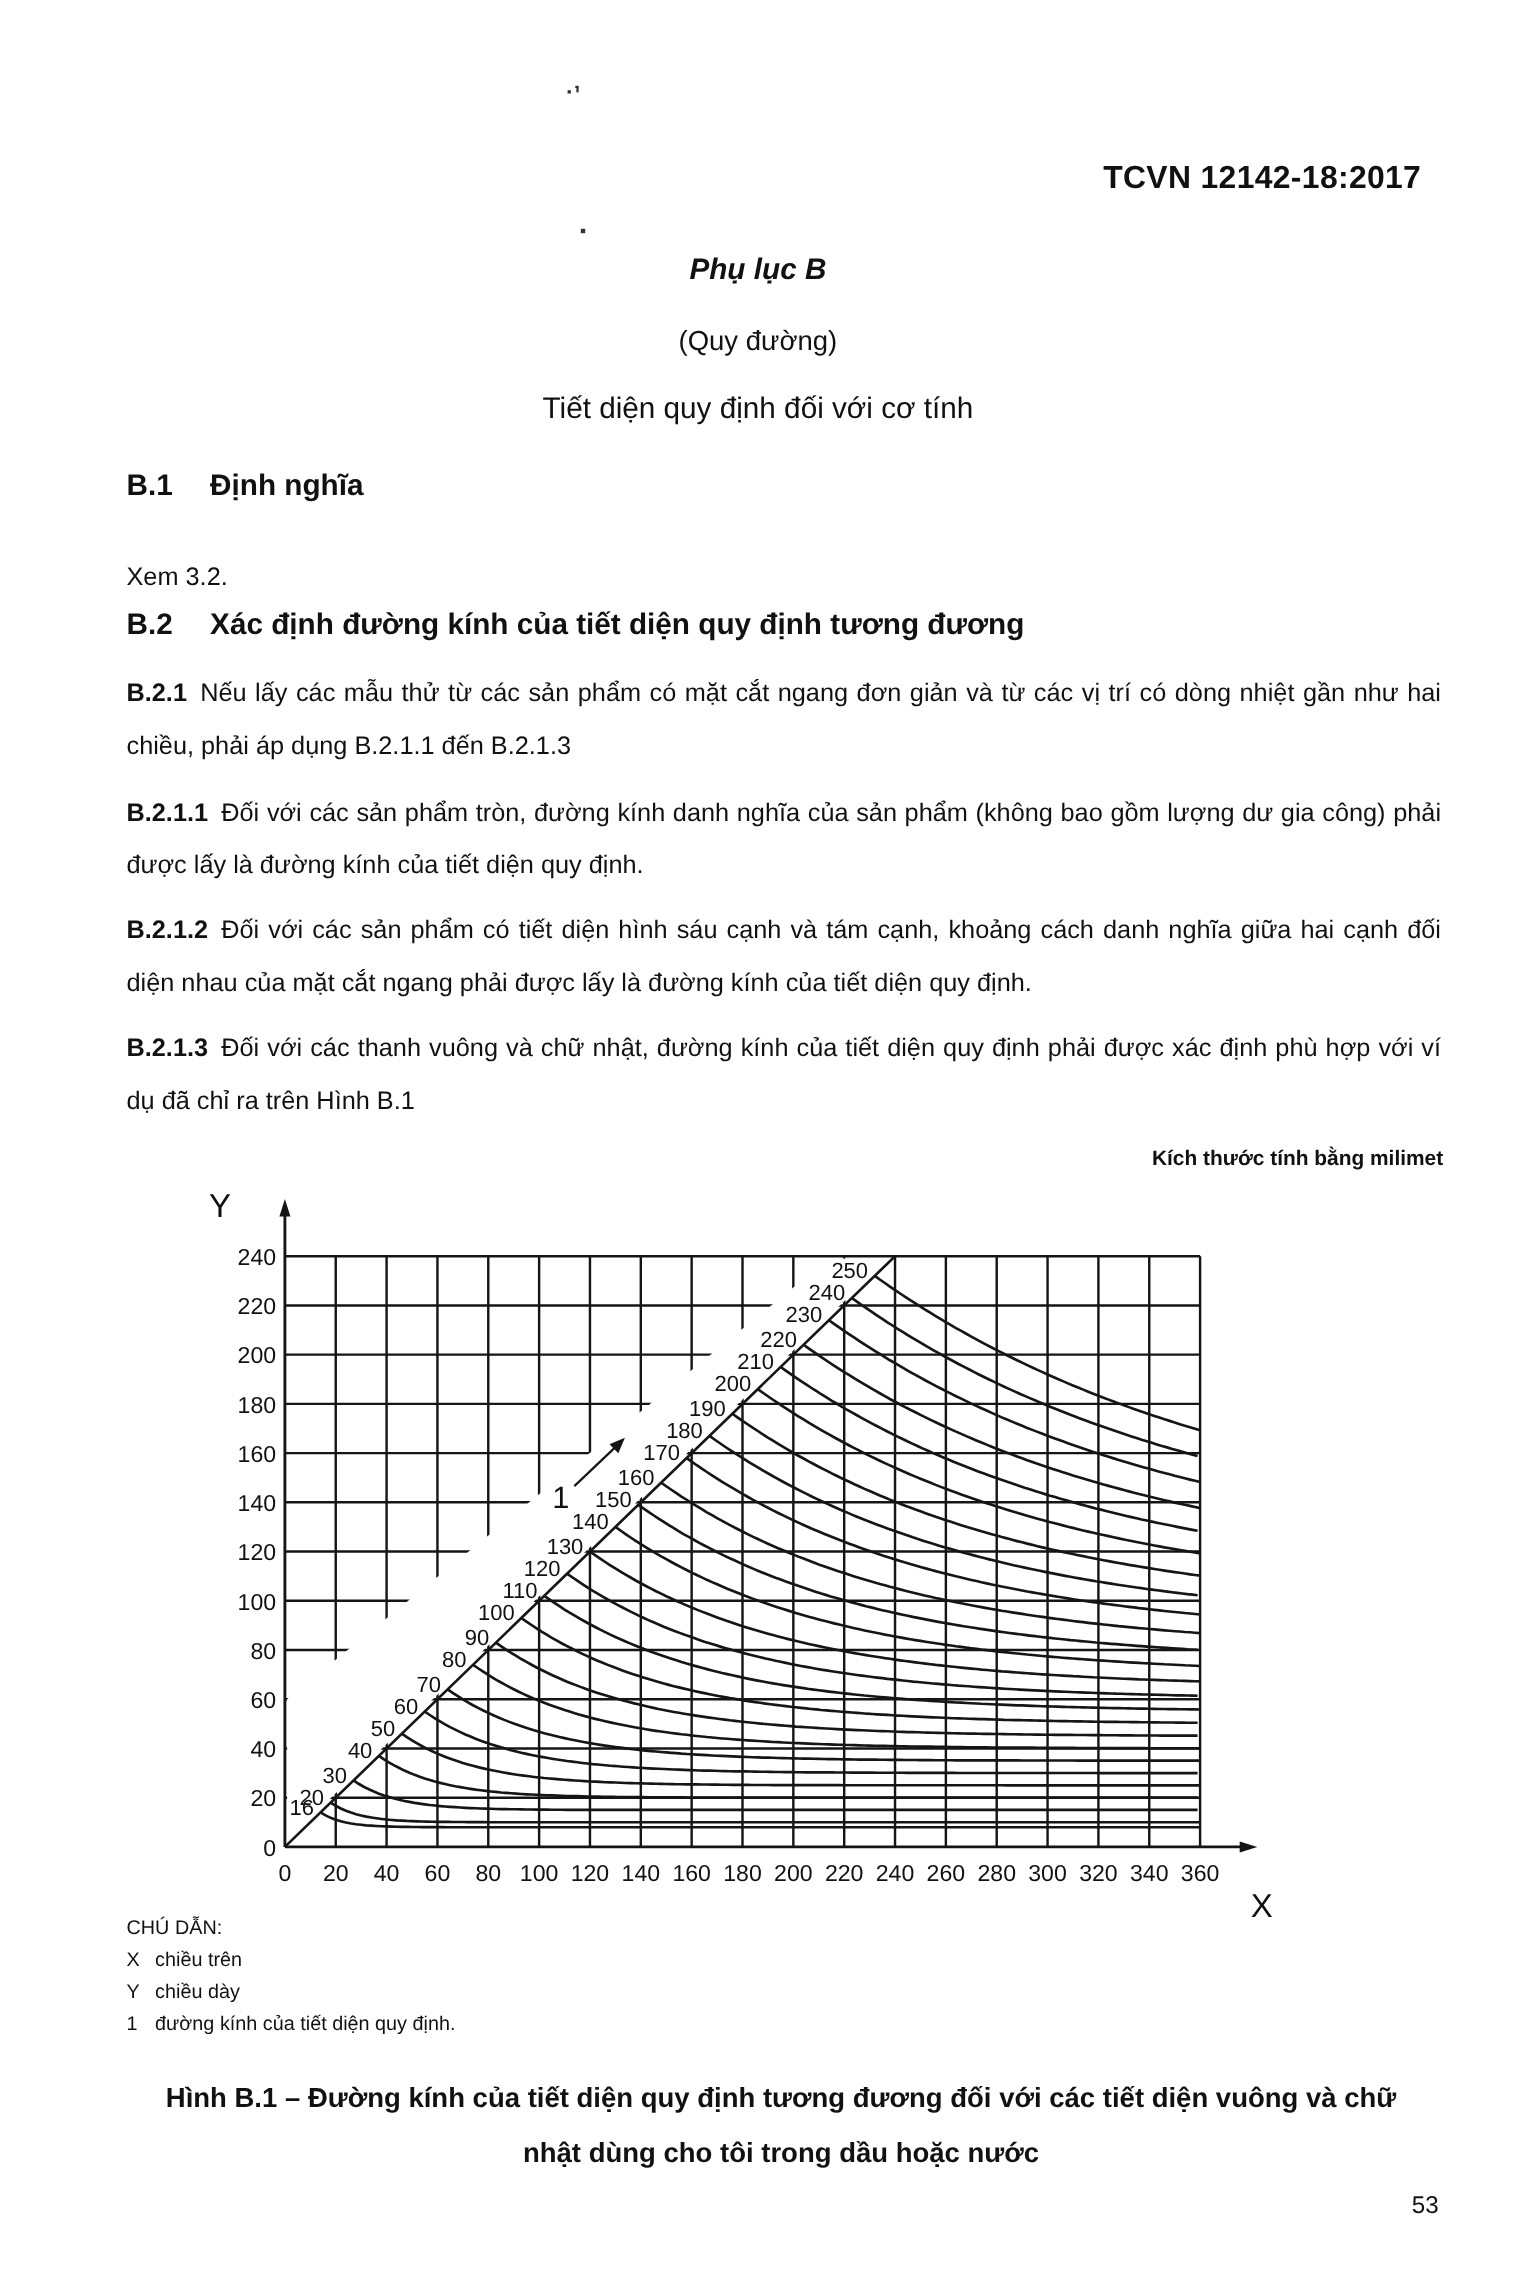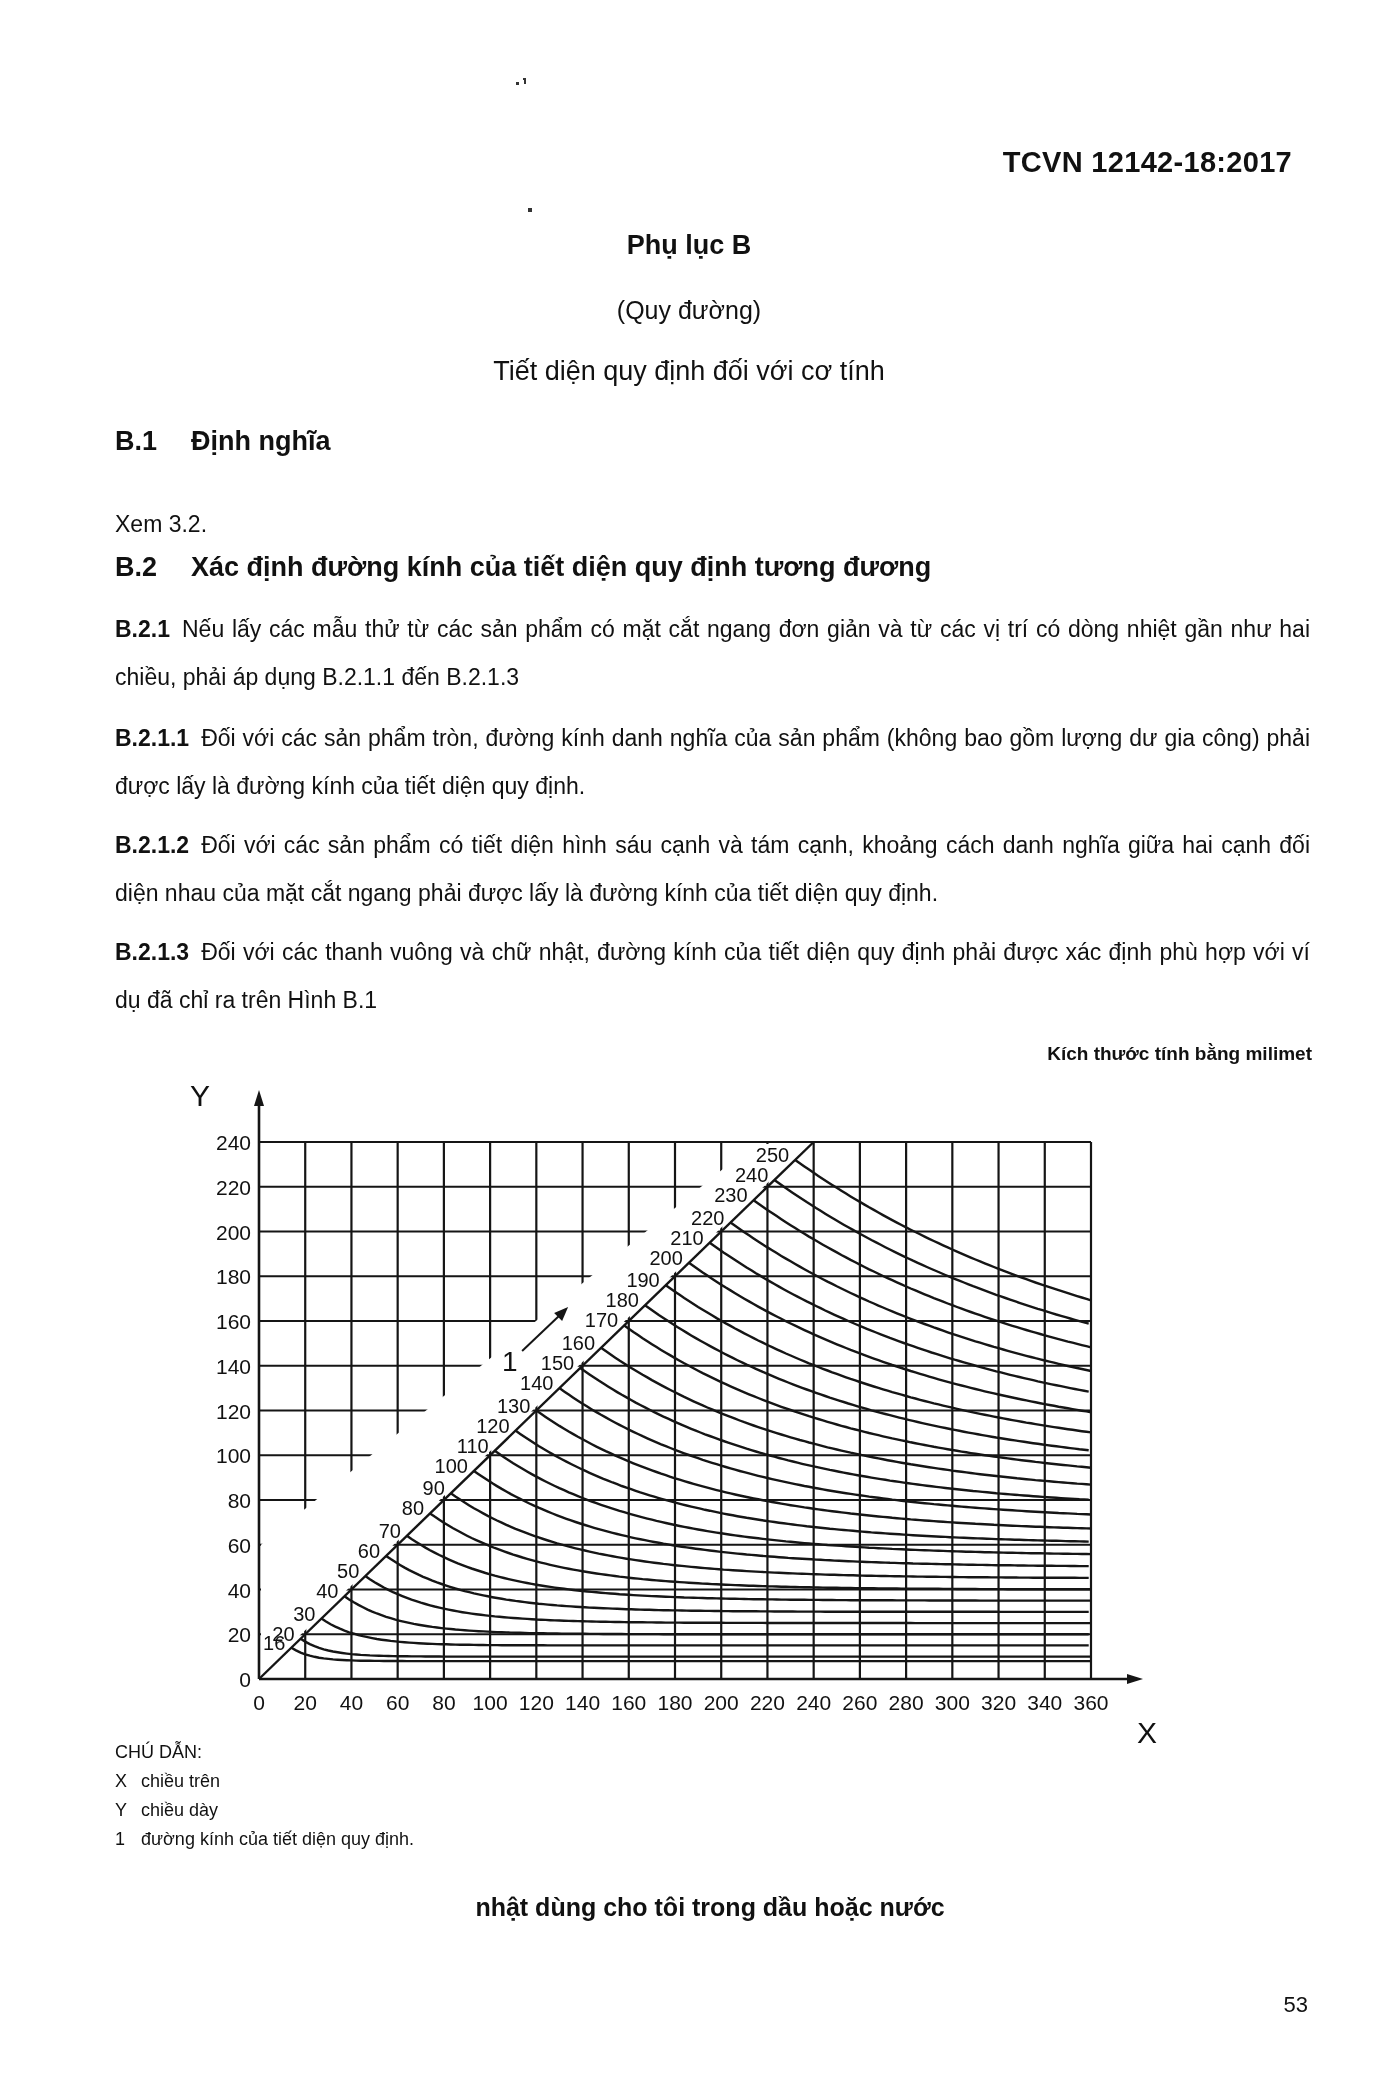--- a/index.html
+++ b/index.html
@@ -3,21 +3,21 @@
 <meta charset="utf-8">
 <style>
   html, body { margin: 0; padding: 0; background: #ffffff; }
   body {
     width: 1378px; height: 2087px; position: relative; overflow: hidden;
     font-family: "Liberation Sans", sans-serif; color: #111;
   }
   .abs { position: absolute; }
   .std-code { top: 146px; right: 86px; font-size: 29px; font-weight: bold; letter-spacing: 0.3px; }
   .center { left: 0; width: 1378px; text-align: center; }
-  .annex { top: 230px; font-size: 27px; font-weight: bold; }
+  .annex { top: 230px; font-size: 27px; font-weight: bold; font-style: italic; }
   .annex-type { top: 296px; font-size: 25px; }
   .annex-title { top: 356px; font-size: 27px; font-weight: normal; }
   .h2 { left: 115px; font-size: 27px; font-weight: bold; }
   .h2 .num { display: inline-block; min-width: 48px; margin-right: 28px; }
   .p { left: 115px; width: 1195px; font-size: 23px; line-height: 48px; text-align: justify; }
   .p .num { font-weight: bold; margin-right: 12px; }
   .units { right: 66px; top: 1043px; font-size: 19px; font-weight: bold; }
   .legend { left: 115px; font-size: 18px; line-height: 29px; }
   .legend .key { display: inline-block; width: 26px; }
   .caption { left: 115px; width: 1190px; top: 1882px; font-size: 25px; font-weight: bold; text-align: center; line-height: 50px; }
@@ -198,16 +198,17 @@
 </svg>
 
 <div class="abs legend" style="top:1738px;">
   <div>CHÚ DẪN:</div>
   <div><span class="key">X</span><span>chiều trên</span></div>
   <div><span class="key">Y</span><span>chiều dày</span></div>
   <div><span class="key">1</span><span>đường kính của tiết diện quy định.</span></div>
 </div>
 
 <div class="abs caption">
+  <div>Hình B.1 – Đường kính của tiết diện quy định tương đương đối với các tiết diện vuông và chữ</div>
   <div>nhật dùng cho tôi trong dầu hoặc nước</div>
 </div>
 
 <div class="abs page-num">53</div>
 
 </body></html>

